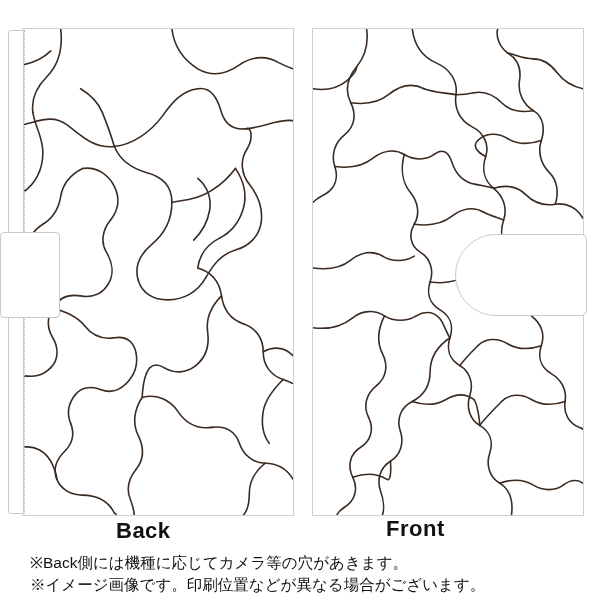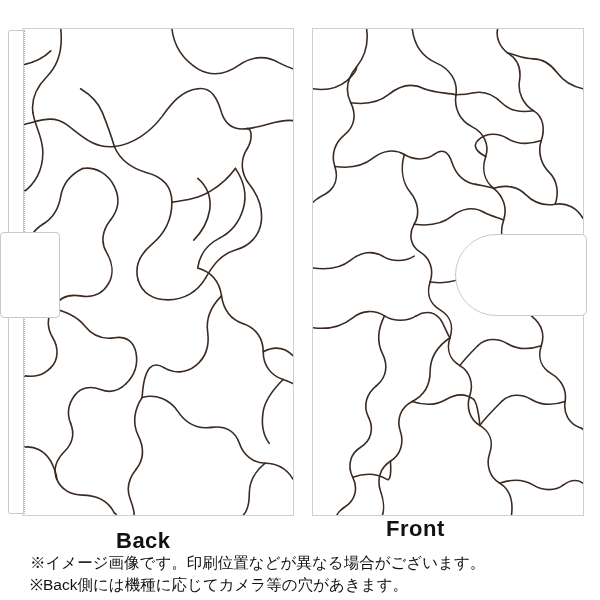--- a/index.html
+++ b/index.html
@@ -112,21 +112,21 @@
     width: 600px;
     height: 34px;
   }
   .label {
     position: absolute;
     font-size: 22px;
     font-weight: bold;
     color: #111111;
     letter-spacing: 0.5px;
   }
-  .label-back { left: 116px; top: 12px; }
+  .label-back { left: 116px; top: 2px; }
   .label-front { left: 386px; top: 0px; }
 
   .notes {
     position: absolute;
     left: 30px;
     top: 552px;
     width: 560px;
     color: #111111;
   }
   .note-line {
@@ -277,17 +277,17 @@
     <div class="strap"></div>
 
   </div>
 
   <div class="label-row">
     <div class="label label-back">Back</div>
     <div class="label label-front">Front</div>
   </div>
 
   <div class="notes">
+    <div class="note-line">※Back側には機種に応じてカメラ等の穴があきます。</div>
     <div class="note-line">※イメージ画像です。印刷位置などが異なる場合がございます。</div>
-    <div class="note-line">※Back側には機種に応じてカメラ等の穴があきます。</div>
   </div>
 
 </div>
 
 </body></html>

